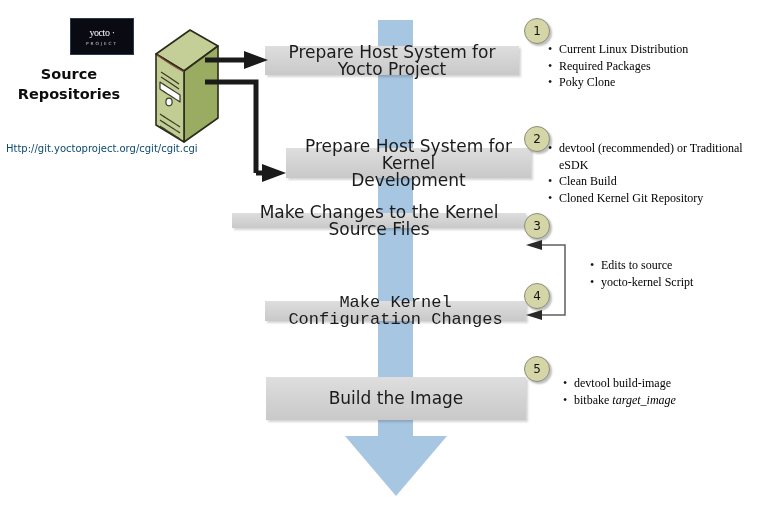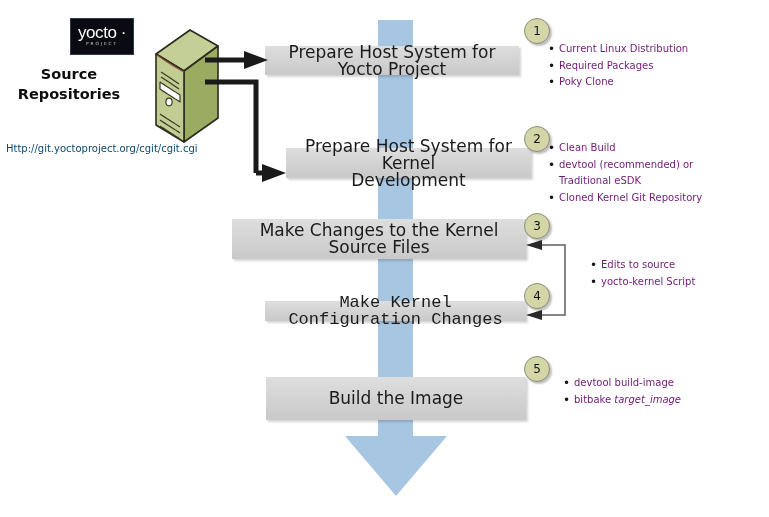--- a/index.html
+++ b/index.html
@@ -54,24 +54,25 @@
     box-shadow:2px 2px 2px rgba(0,0,0,0.25);
     display:flex;align-items:center;justify-content:center;
     font-size:12px;color:#14140e;
     z-index:6;
     box-sizing:border-box;
   }
 
   
   .blist{
     position:absolute;
-    font-size:10px;
+    font-size:12px;
     line-height:16.5px;
-    color:#701a75;
+    color:#000000;
     z-index:5;
+    font-family:Liberation Serif, serif;
   }
   .blist ul{margin:0;padding:0 0 0 13px;list-style:none;}
   .blist li{position:relative;margin:0;padding:0 0 0 0;}
   .blist li:before{
     content:"•";position:absolute;left:-11px;top:0;font-size:12px;color:#141414;
   }
   .ital{font-style:italic;}
 
   
   .src-label{
@@ -88,22 +89,22 @@
   
   .logo{
     position:absolute;left:70px;top:18px;width:64px;height:37px;
     background:#0a0a12;
     border:1.5px solid #2b3a55;
     box-sizing:border-box;
     z-index:5;
     display:flex;flex-direction:column;align-items:center;justify-content:center;
   }
   .logo .l1{
-    color:#ffffff;font-size:17px;letter-spacing:-0.4px;line-height:13px;
-    font-family:Liberation Sans, sans-serif;
+    color:#ffffff;font-size:10px;letter-spacing:-0.4px;line-height:13px;
+    font-family:Liberation Serif, serif;
   }
   .logo .l2{
     color:#cfcfcf;font-size:4.3px;letter-spacing:1.9px;line-height:7px;margin-top:1px;
   }
 
   
   .server{position:absolute;left:128px;top:28px;z-index:4;}
 
   
   .blackwire{position:absolute;left:0;top:0;z-index:5;pointer-events:none;}
@@ -178,27 +179,27 @@
 
   <div class="pbox" style="left:286px;top:148px;width:245px;height:30px;flex-direction:column;">
     <span>Prepare Host System for Kernel</span>
     <span>Development</span>
   </div>
   <div class="circle" style="left:524px;top:126px;">
     <span>2</span>
   </div>
   <div class="blist" style="left:546px;top:140px;width:200px;">
     <ul>
+      <li>devtool (recommended) or Traditional eSDK</li>
       <li>Clean Build</li>
-      <li>devtool (recommended) or Traditional eSDK</li>
       <li>Cloned Kernel Git Repository</li>
     </ul>
   </div>
 
-  <div class="pbox" style="left:232px;top:219px;width:294px;height:40px;">
+  <div class="pbox" style="left:232px;top:213px;width:294px;height:15px;">
     <span>Make Changes to the Kernel Source Files</span>
   </div>
   <div class="circle" style="left:524px;top:213px;">
     <span>3</span>
   </div>
 
   <div class="pbox" style="left:265px;top:301px;width:261px;height:20px;font-family:Liberation Mono, monospace;">
     <span>Make Kernel Configuration Changes</span>
   </div>
   <div class="circle" style="left:524px;top:283px;">

